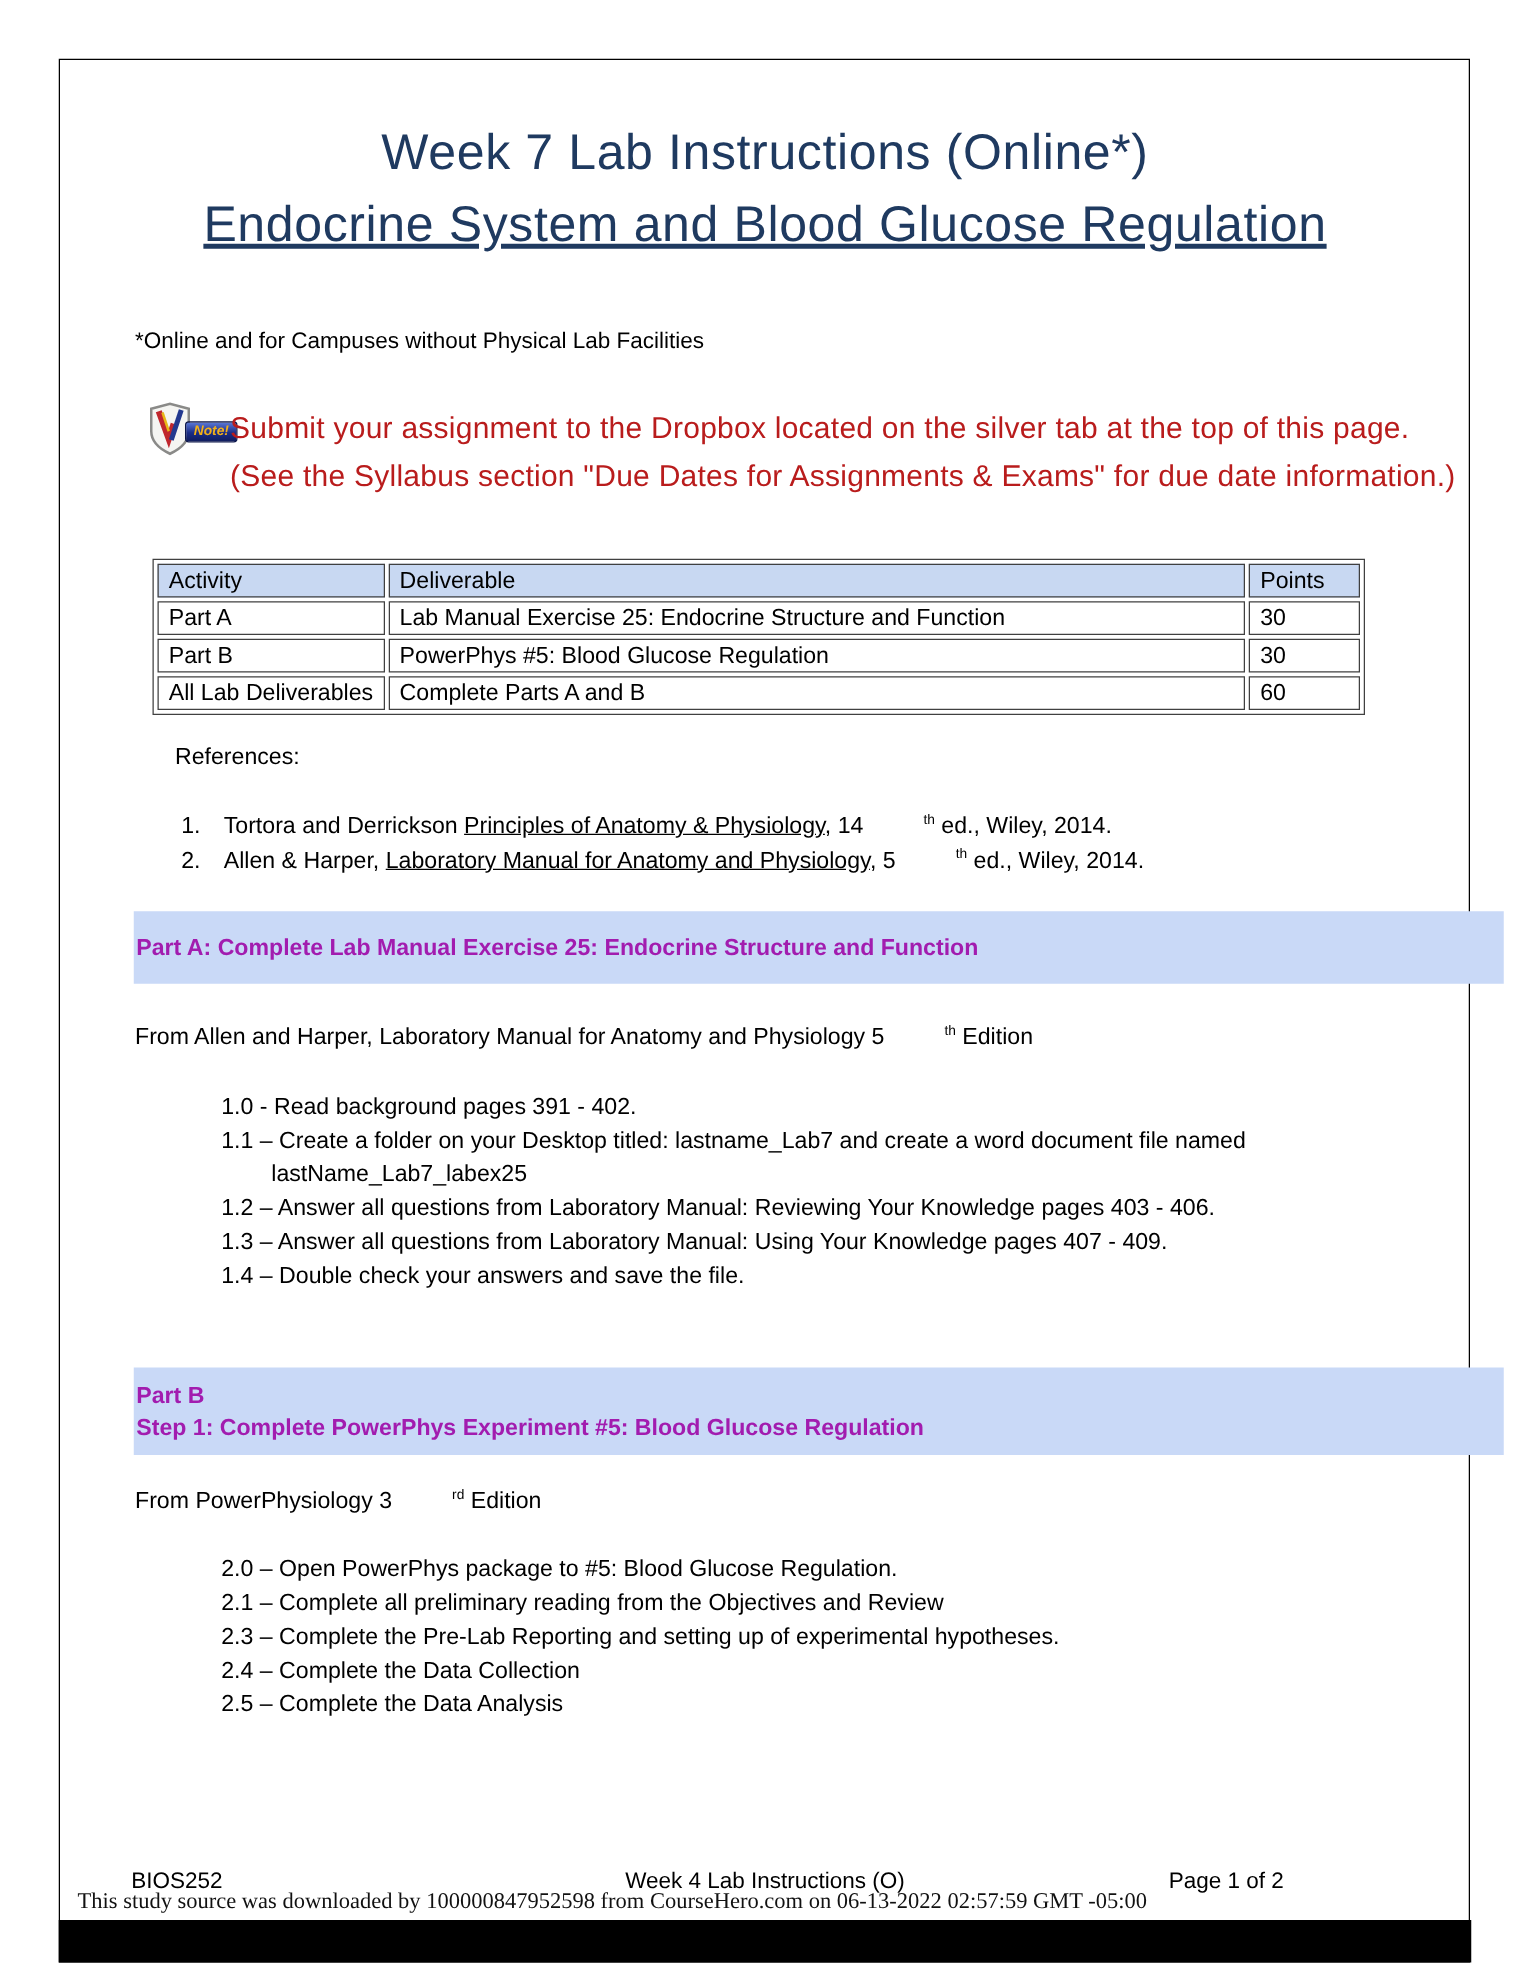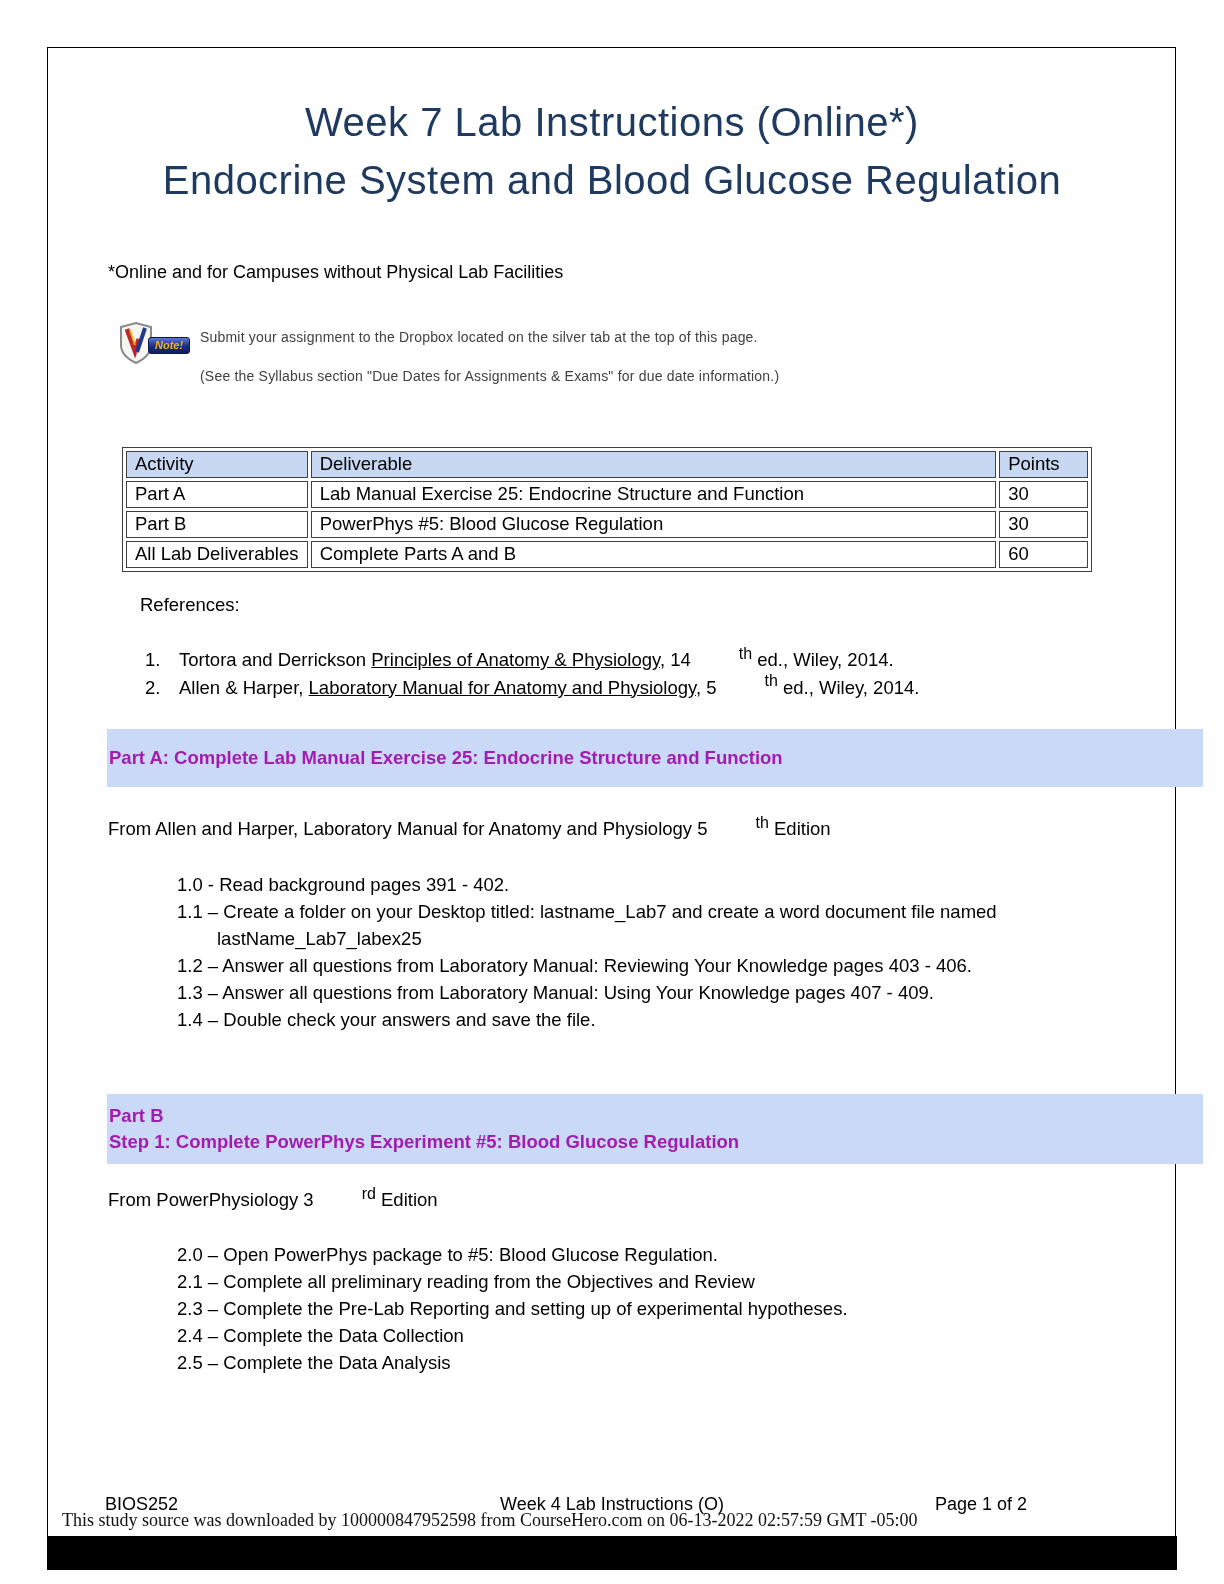--- a/index.html
+++ b/index.html
@@ -11,33 +11,33 @@
   .page-border{
     position:absolute;left:47px;top:47px;width:1129px;height:1523px;
     border:1px solid #000;box-sizing:border-box;background:#fff;
   }
   .title{
     position:absolute;left:47px;width:1130px;text-align:center;
     color:#1f3a60;font-size:40px;line-height:48px;font-weight:400;
     letter-spacing:0.5px;
   }
   .title1{top:98px;}
-  .title2{top:156px;}
+  .title2{top:156px;text-decoration:underline;}
   .subtitle{position:absolute;left:108px;top:262px;font-size:18px;}
   
   .note-icon-wrap{position:absolute;left:118px;top:321px;width:78px;height:46px;}
   .note-shield{position:absolute;left:0;top:0;}
   .note-badge{
     position:absolute;left:30px;top:16px;padding:1px 6px 2px 6px;
     background:linear-gradient(#5b78d6,#1b2d86 55%,#101d5e);
     border:1px solid #0c164a;border-radius:3px;
     color:#f4b118;font-size:11px;font-weight:bold;font-style:italic;
     font-family:"Liberation Sans",sans-serif;
   }
-  .note-line{position:absolute;left:200px;color:#404040;font-size:14px;letter-spacing:0.2px;}
+  .note-line{position:absolute;left:184px;color:#b91c1c;font-size:24px;letter-spacing:0.2px;}
   .note-line1{top:329px;}
   .note-line2{top:368px;}
   
   .points-table{
     position:absolute;left:122px;top:447px;width:970px;
     border-collapse:separate;border-spacing:3px;
     background:#fff;border:1px solid #404040;
     font-size:18.5px;
   }
   .points-table td,.points-table th{
@@ -47,21 +47,21 @@
   .points-table th{background:#c8d8f2;}
   .col-activity{width:176px;}
   .col-deliverable{width:664px;}
   .col-points{width:86px;}
   
   .references-heading{position:absolute;left:140px;top:594px;font-size:18.5px;}
   .ref-list{position:absolute;left:145px;top:646px;font-size:18.5px;line-height:27.5px;}
   .ref-item{display:flex;}
   .ref-num{width:34px;flex:0 0 34px;}
   .u{text-decoration:underline;}
-  sup{font-size:16px;line-height:0;padding-left:48px;}
+  sup{font-size:11px;line-height:0;padding-left:48px;}
   
   .banner{
     position:absolute;left:107px;width:1096px;background:#c9d9f7;
     color:#a21caf;font-weight:bold;font-size:18.5px;
     display:flex;flex-direction:column;justify-content:center;
     padding-left:2px;box-sizing:border-box;line-height:26px;
   }
   .banner-a{top:729px;height:58px;}
   .banner-b{top:1094px;height:70px;}
   .source-line{position:absolute;left:108px;font-size:18.5px;}

